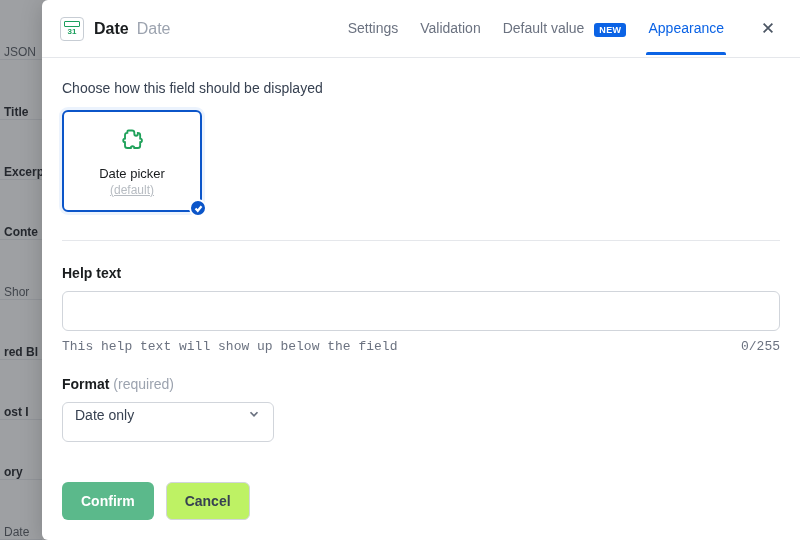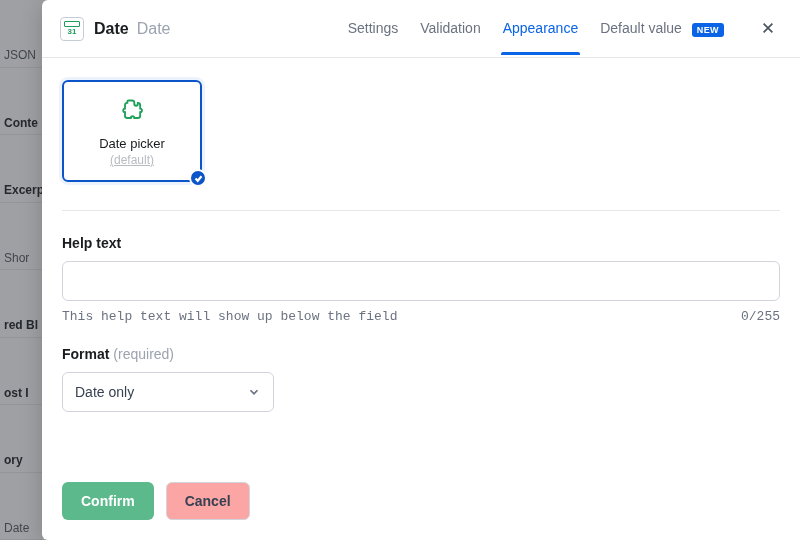--- a/index.html
+++ b/index.html
@@ -33,71 +33,73 @@
   .display-card .card-title { font-size:13px; color:#1a1d1f;}
   .display-card .card-sub { font-size:12px; color:#b7bcc2; margin-top:2px;text-decoration:underline;}
   .check { position:absolute; right:-7px; bottom:-7px; width:18px; height:18px; border-radius:50%; background:#0b55c9; display:flex; align-items:center; justify-content:center; border:2px solid #fff;}
   .check svg { width:9px; height:9px; stroke:#fff; stroke-width:3; fill:none;}
   .divider { height:1px; background:#e5e7eb; margin:28px 0 24px;}
   .field-label { font-size:14px; font-weight:600; color:#1a1d1f; margin-bottom:10px;}
   .field-label .req { font-weight:400; color:#9ca3af;}
   .text-input { width:100%; height:40px; border:1px solid #d1d5db; border-radius:6px; padding:0 12px; font-size:14px; color:#1a1d1f; outline:none;}
   .below-row { display:flex; justify-content:space-between; margin-top:8px; font-size:13px; color:#6b7280;font-family:Liberation Mono, monospace;}
   .format-wrap { margin-top:22px;}
-  .select { width:212px; height:40px; border:1px solid #d1d5db; border-radius:6px; padding:17px 12px; display:flex; align-items:center; justify-content:space-between; cursor:pointer; background:#fff;}
+  .select { width:212px; height:40px; border:1px solid #d1d5db; border-radius:6px; padding:4px 12px; display:flex; align-items:flex-start; justify-content:space-between; cursor:pointer; background:#fff;}
   .select span { font-size:14px; color:#374151;}
   .select svg { width:14px; height:14px; stroke:#6b7280; stroke-width:2; fill:none;}
   
   .modal-footer { padding:18px 20px 20px; display:flex; gap:12px;}
   .btn { height:38px; padding:4px 18px; border-radius:6px; font-size:14px; font-weight:600; cursor:pointer; display:inline-flex; align-items:center; border:1px solid transparent;}
   .btn-primary { background:#5bb98b; color:#fff;}
-  .btn-secondary { background:#fca5a5; color:#374151; border:1px solid #d1d5db;}
+  .btn-secondary { background:#bef264; color:#374151; border:1px solid #d1d5db;}
 </style>
 </head>
 <body>
 
 <div class="backdrop">
   <div class="bg-list">
     <div class="bg-item muted">JSON</div>
+    <div class="bg-item">Title</div>
+    <div class="bg-item">Excerp</div>
     <div class="bg-item">Conte</div>
-    <div class="bg-item">Excerp</div>
     <div class="bg-item muted">Shor</div>
     <div class="bg-item">red Bl</div>
     <div class="bg-item">ost I</div>
     <div class="bg-item">ory</div>
     <div class="bg-item muted">Date</div>
   </div>
   <div class="overlay"></div>
 </div>
 
 <div class="modal">
 
   <div class="modal-header">
     <div class="field-icon">
         <span>31</span>
       </div>
     <div class="field-name">Date</div>
     <div class="field-type">Date</div>
     <div class="tabs">
       <div class="tab">Settings</div>
       <div class="tab">Validation</div>
-      <div class="tab active">Appearance</div>
       <div class="tab">
         <span>Default value</span>
         <span class="new-badge">NEW</span>
       </div>
+      <div class="tab active">Appearance</div>
       <div class="close-btn">
         <svg viewBox="0 0 16 16">
             <path d="M3 3 L13 13 M13 3 L3 13" fill="none"></path>
           </svg>
       </div>
     </div>
   </div>
 
   <div class="modal-body">
+    <div class="section-label">Choose how this field should be displayed</div>
 
     <div class="display-card">
       <div class="puzzle">
         <svg viewBox="0 0 24 24">
             <path d="M9 3h3a2 2 0 0 1 2 2v1a1.5 1.5 0 0 0 3 0V5a2 2 0 0 1 2 2v3a1.5 1.5 0 0 1 0 3v3a2 2 0 0 1-2 2h-3a1.5 1.5 0 0 0-3 0H8a2 2 0 0 1-2-2v-3a1.5 1.5 0 0 1 0-3V7a2 2 0 0 1 2-2V4a1 1 0 0 1 1-1Z"></path>
           </svg>
       </div>
       <div class="card-title">Date picker</div>
       <div class="card-sub">(default)</div>
       <div class="check">

